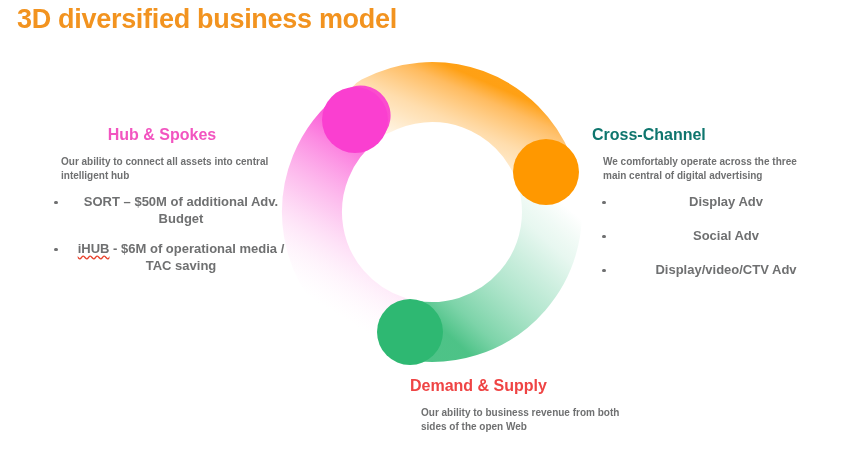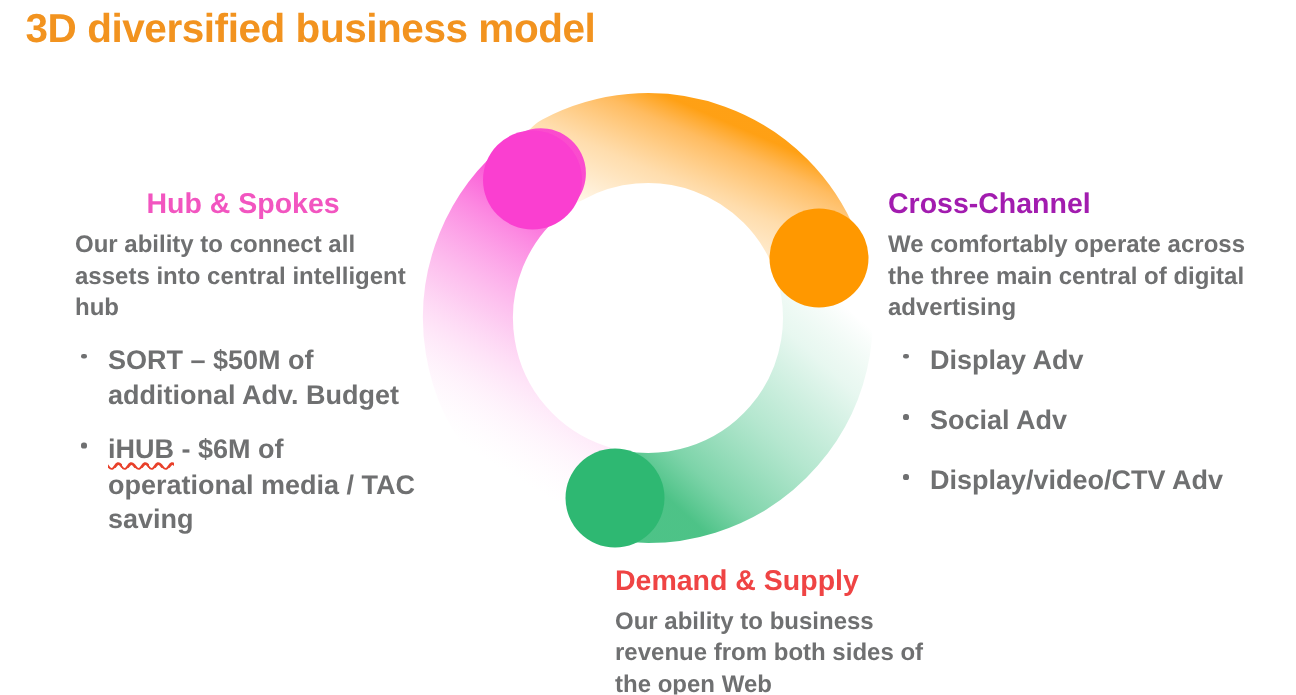--- a/index.html
+++ b/index.html
@@ -47,46 +47,47 @@
     display: block;
     width: 320px;
     height: 320px;
   }
 
   
   .panel {
     position: absolute;
   }
   .panel-heading {
-    font-size: 19px;
+    font-size: 16px;
     font-weight: bold;
     line-height: 1.15;
     margin: 0 0 5px 0;
     white-space: nowrap;
   }
   .panel-body {
-    font-size: 16px;
+    font-size: 10px;
     font-weight: bold;
     line-height: 1.33;
     color: #6f7071;
-    margin: 0;
+    margin: 11px;
   }
   .bullet-list {
     list-style: none;
     margin: 12px 0 0 0;
     padding: 0;
   }
   .bullet-list li {
     position: relative;
     padding-left: 22px;
     margin-bottom: 13px;
-    font-size: 18px;
+    font-size: 13px;
     font-weight: bold;
     line-height: 1.3;
     color: #6f7071;
+    text-align: center;
   }
   .bullet-list li:last-child { margin-bottom: 1px; }
   .bullet-list li .bullet-dot {
     position: absolute;
     left: 4px;
     top: 7px;
     width: 3.5px;
     height: 3.5px;
     border-radius: 50%;
     background: #6f7071;
@@ -108,21 +109,21 @@
     text-align: center;
     padding-right: 16px;
   }
 
   #panel-cross {
     left: 592px;
     top: 126px;
     width: 240px;
   }
   #panel-cross .panel-heading {
-    color: #a21caf;
+    color: #0f766e;
   }
   #panel-cross .bullet-list li {
     padding-left: 28px;
     margin-bottom: 17px;
   }
   #panel-cross .bullet-list li .bullet-dot {
     left: 10px;
   }
 
   #panel-demand {

